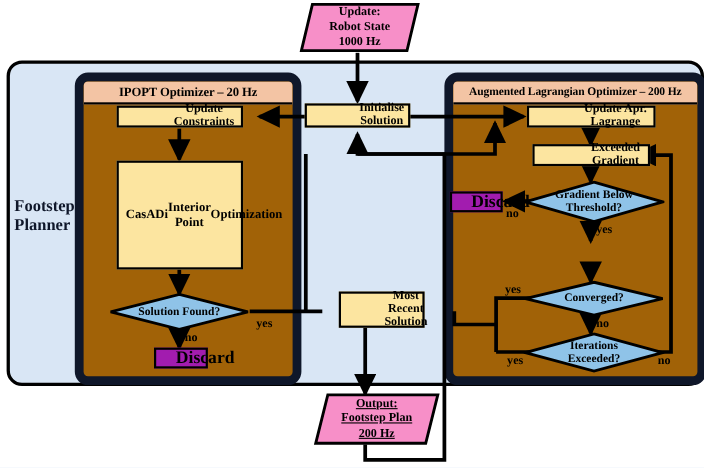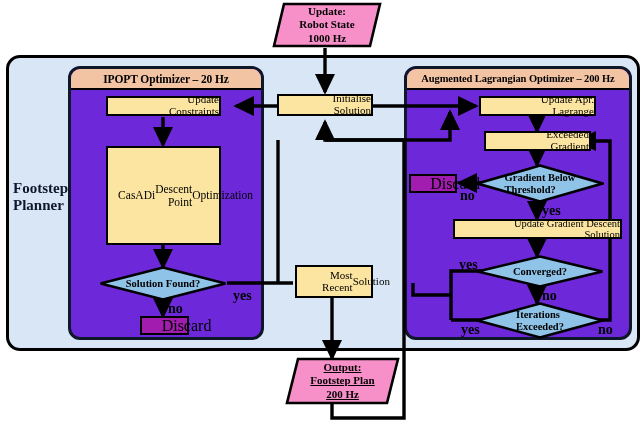--- a/index.html
+++ b/index.html
@@ -2,52 +2,52 @@
 <html><head>
 <meta charset="utf-8">
 <style>
   html,body{margin:0;padding:0;background:#ffffff;}
   body{width:640px;height:425px;position:relative;overflow:hidden;
        font-family:"Liberation Serif","DejaVu Serif",serif;}
   #stage{position:absolute;left:0;top:0;width:640px;height:425px;}
   svg#wires{position:absolute;left:0;top:0;width:640px;height:425px;pointer-events:none;}
 
   .node{position:absolute;box-sizing:border-box;display:flex;align-items:center;
-        justify-content:center;text-align:right;font-weight:normal;color:#000;
+        justify-content:center;text-align:center;font-weight:bold;color:#000;
         line-height:1.08;padding-left:44px;}
 
   
   .outer{position:absolute;border:3px solid #000;border-radius:14px;background:#d9e6f5;}
 
   
-  .panel{position:absolute;border:3px solid #0f172a;border-radius:12px;background:#6d28d9;
+  .panel{position:absolute;border:8px solid #0f172a;border-radius:12px;background:#a16207;
          overflow:hidden;}
   .panel-head{position:absolute;left:0;top:0;right:0;height:19px;background:#f3c4a4;
               border-bottom:2.5px solid #000;display:flex;align-items:center;
               justify-content:center;font-weight:bold;font-size:11.5px;color:#000;
               letter-spacing:-0.1px;}
 
   .proc{background:#fce5a0;border:2.2px solid #000;font-size:11px;}
   .bigproc{background:#fce5a0;border:2.2px solid #000;font-size:11.5px;}
   .discard{background:#a21caf;border:2.2px solid #000;font-size:16px;}
 
   .diamond{position:absolute;display:flex;align-items:center;justify-content:center;
-           font-weight:bold;font-size:10.5px;color:#000;line-height:1.05;}
+           text-align:center;font-weight:bold;font-size:10.5px;color:#000;line-height:1.05;}
   .diamond > .dlabel{position:relative;z-index:2;}
   .diamond > svg{position:absolute;left:0;top:0;width:100%;height:100%;z-index:1;}
 
   .io{position:absolute;display:flex;align-items:center;justify-content:center;
       text-align:center;font-weight:bold;font-size:11px;color:#000;line-height:1.22;}
   .io > svg{position:absolute;left:0;top:0;width:100%;height:100%;z-index:1;}
   .io > .iolabel{position:relative;z-index:2;}
 
   .planner-title{position:absolute;font-weight:bold;font-size:15px;color:#0f172a;
                  line-height:1.15;text-align:left;}
 
-  .edgelabel{position:absolute;font-weight:bold;font-size:14px;color:#000;}
+  .edgelabel{position:absolute;font-weight:bold;font-size:11px;color:#000;}
 </style>
 </head>
 <body>
 
 <div id="stage">
 
   <div class="outer" style="left:6px;top:55px;width:628px;height:290px;"></div>
 
   <div class="panel" style="left:68px;top:66px;width:190px;height:268px;">
     <div class="panel-head">IPOPT Optimizer – 20 Hz</div>
@@ -123,30 +123,30 @@
     </div>
   </div>
 
   <div class="planner-title" style="left:13px;top:180px;width:54px;">
     <div>Footstep</div>
     <div>Planner</div>
   </div>
 
   <div class="node proc" style="left:277px;top:94px;width:96px;height:22px;">Initialise Solution</div>
 
-  <div class="node proc" style="left:295px;top:265px;width:78px;height:33px;">
+  <div class="node proc" style="left:308px;top:265px;width:78px;height:33px;flex-direction:column;">
     <span>Most Recent</span>
     <span>Solution</span>
   </div>
 
   <div class="node proc" style="left:106px;top:96px;width:115px;height:20px;">Update Constraints</div>
 
   <div class="node bigproc" style="left:106px;top:146px;width:115px;height:99px;flex-direction:row;">
     <span>CasADi</span>
-    <span>Descent Point</span>
+    <span>Interior Point</span>
     <span>Optimization</span>
   </div>
 
   <div class="diamond" style="left:99px;top:266px;width:128px;height:35px;">
     <svg viewBox="0 0 128 35" preserveAspectRatio="none">
       <polygon points="64,1.6 126.4,17.5 64,33.4 1.6,17.5" fill="#8fc3e8" stroke="#000" stroke-width="2.6"></polygon>
     </svg>
     <span class="dlabel">Solution Found?</span>
   </div>
 
@@ -164,21 +164,20 @@
       <polygon points="64,1.6 126.4,19.5 64,37.4 1.6,19.5" fill="#8fc3e8" stroke="#000" stroke-width="2.6"></polygon>
     </svg>
     <div class="dlabel">
       <div>Gradient Below</div>
       <div>Threshold?</div>
     </div>
   </div>
 
   <div class="node discard" style="left:409px;top:174px;width:48px;height:19px;">Discard</div>
 
-  <div class="node proc" style="left:453px;top:219px;width:169px;height:20px;font-size:10.5px;">Update Gradient Descent Solution</div>
 
   <div class="diamond" style="left:476px;top:255px;width:128px;height:33px;">
     <svg viewBox="0 0 128 33" preserveAspectRatio="none">
       <polygon points="64,1.6 126.4,16.5 64,31.4 1.6,16.5" fill="#8fc3e8" stroke="#000" stroke-width="2.6"></polygon>
     </svg>
     <span class="dlabel">Converged?</span>
   </div>
 
   <div class="diamond" style="left:476px;top:302px;width:128px;height:37px;">
     <svg viewBox="0 0 128 37" preserveAspectRatio="none">

